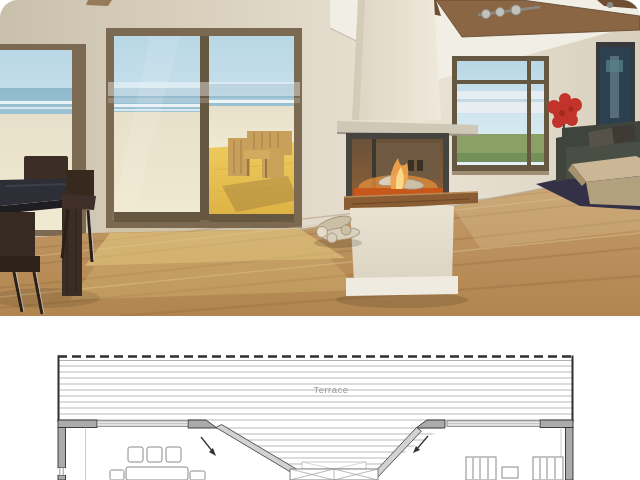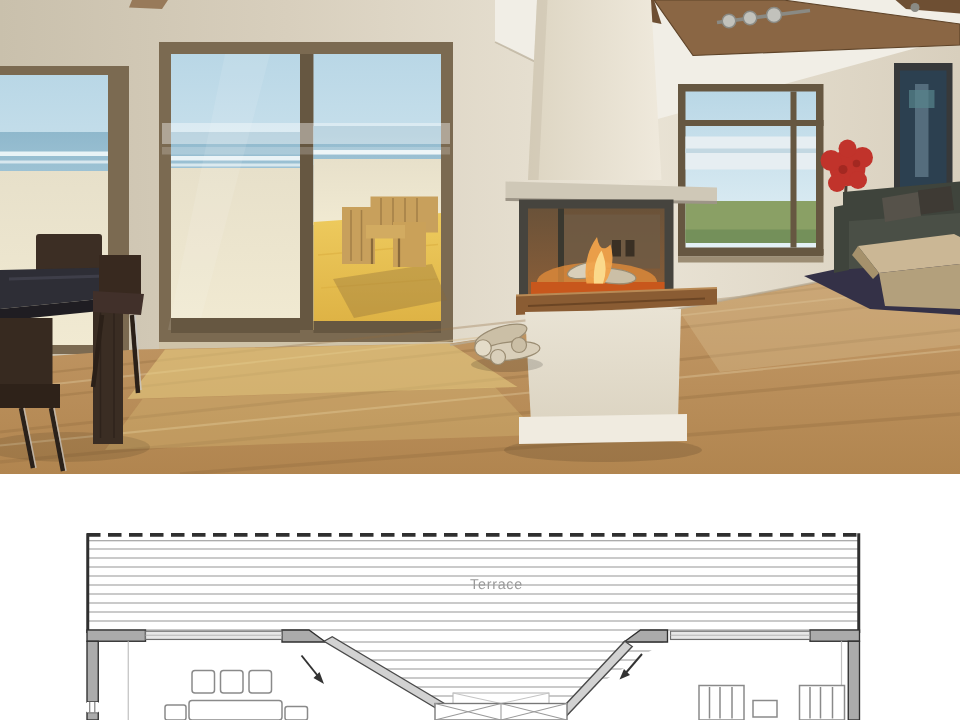--- a/index.html
+++ b/index.html
@@ -1,17 +1,17 @@
 <!DOCTYPE html>
 <html style="--wall: #d8cfbd; --wall_light: #eae4d6; --wall_shadow: #c9c0ac; --ceiling: #f1eee6; --beam: #8a6644; --beam_dark: #6e4f33; --metal_light: #c2c2bc; --metal_dark: #8a8a84; --frame_brown: #7b6a51; --frame_dark: #665741; --sky: #b9d7e6; --sky_pale: #e4f1f6; --ocean: #9dc2d4; --surf: #f2f8fa; --sand: #e7e0ca; --sand_warm: #f1ead2; --deck_gold: #eecb5e; --deck_deep: #ddb143; --patio_wood: #c8a05c; --patio_shadow: #8a6a3a; --chimney_light: #efe9dc; --chimney_dark: #ddd5c2; --slab: #cfc8b7; --slab_shadow: #9d9587; --fire_frame: #46443e; --fire_in1: #6a5239; --fire_in2: #8a5e38; --fire_back: #6f5a44; --vent_dark: #3a3024; --ember: #c8571c; --fire_glow: #e08b3a; --flame: #f0a24a; --flame_core: #fbd98b; --log_light: #d9cfba; --log_mid: #cbbfa6; --log_stroke: #9a8c72; --hearth: #8a5c33; --hearth_dark: #5f3c1e; --hearth_light: #b98a55; --base_light: #e9e3d4; --base_dark: #dcd4c2; --plinth: #f0ebe0; --floor1: #c69d6c; --floor2: #b1854f; --floor_line: #8f6a3e; --floor_light: #d9bf92; --sun_patch: #e9cf84; --threshold: #cfc3a8; --sofa: #4a4f46; --sofa_dark: #3f443c; --pillow: #56524a; --pillow_dark: #3e3a34; --rug: #343147; --ctable_top: #cbb795; --ctable_front: #b3a07c; --ctable_side: #a5916c; --lamp_red: #c1332b; --lamp_dark: #96231e; --stem: #4a4036; --art_frame: #37393a; --art_bg: #2c4050; --art_light: #5d7585; --art_teal: #57848c; --grass: #8aa065; --grass_dark: #74905a; --haze: #e6eef2; --water_line: #c3d8e2; --table_top: #2e2e36; --table_edge: #1f1d22; --table_wood: #3a2d23; --chair_wood: #372a20; --chrome: #c9c9c9; --corner_line: #b8ad97; --plan_dark: #2f2f2f; --plan_mid: #6e6e6e; --plan_wall: #ababab; --plan_deck: #b9b9b9; --plan_text: #9a9a9a; --plan_furn: #8a8a8a; --plan_door: #d2d2d2; --plan_win: #e6e6e6;"><head>
 <meta charset="utf-8">
 <style>
   html,body{margin:0;padding:0;background:#ffffff;}
   .stage{position:relative;width:640px;height:480px;background:#fff;overflow:hidden;
-         font-family:"Liberation Sans",sans-serif;}
+         font-family:"Liberation Sans",sans-serif;border-radius:18px;}
   .stage svg{position:absolute;left:0;display:block;}
   #photo{top:0;}
   #plan{top:350px;}
   text.plan-label{font-family:"Liberation Sans",sans-serif;letter-spacing:0.5px;}
 </style>
 </head>
 <body>
 
 <div class="stage">
 

